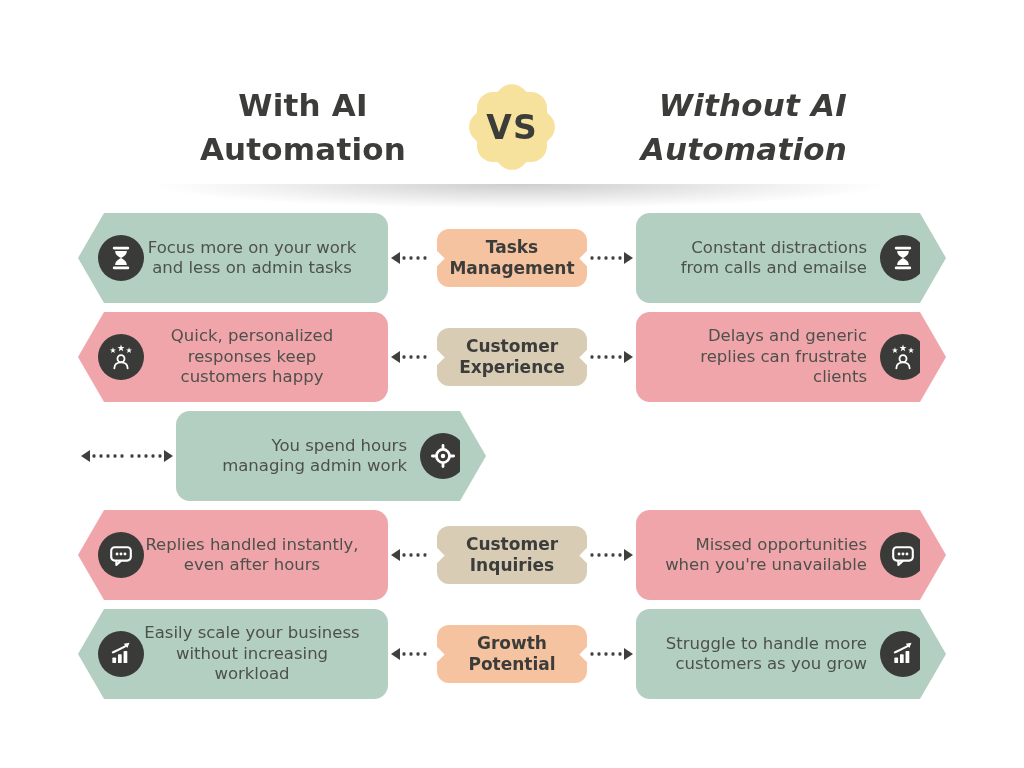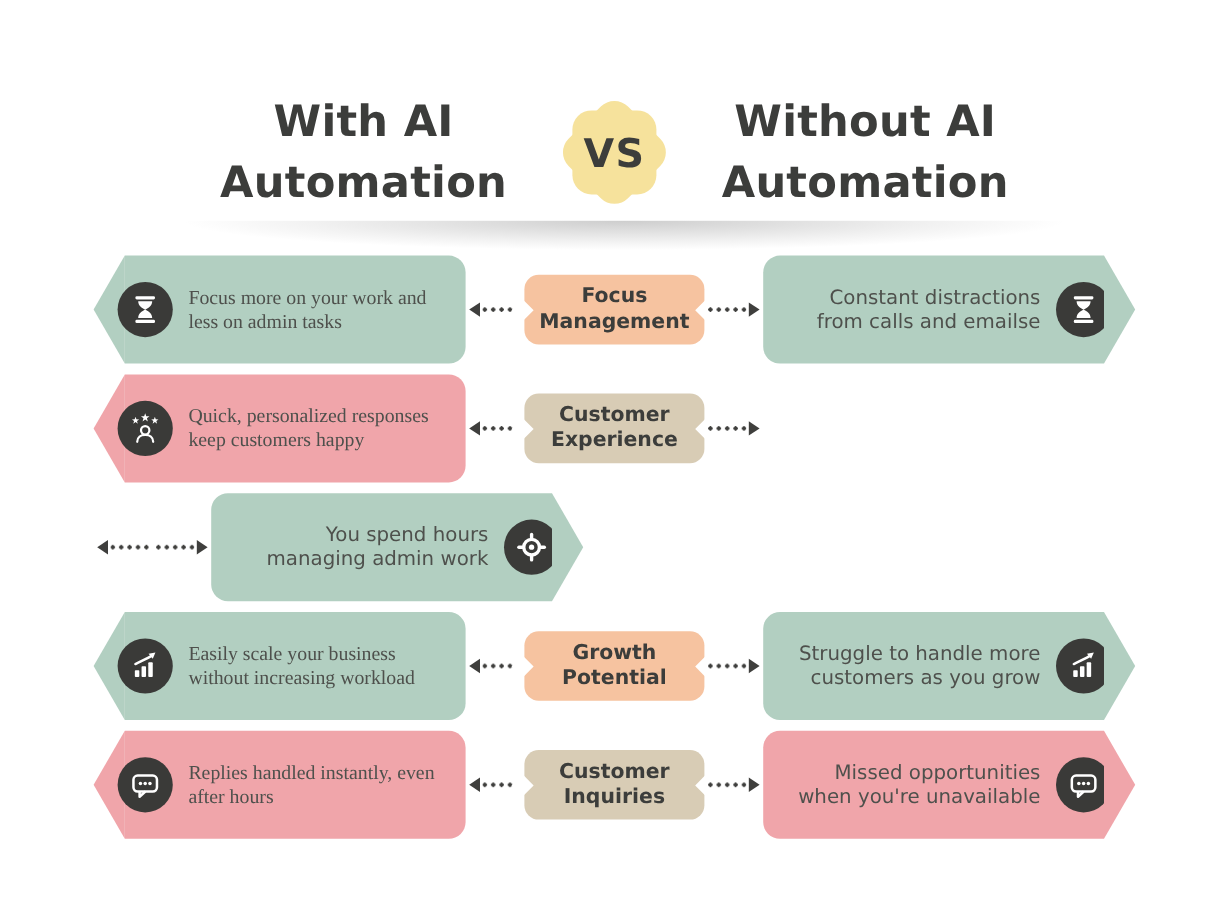--- a/index.html
+++ b/index.html
@@ -2,24 +2,24 @@
 <html style="--c-green: #b2cfc1; --c-pink: #f0a5aa; --c-peach: #f6c3a0; --c-taupe: #d8ccb5; --c-yellow: #f6e29c; --c-icon_bg: #3a3a38; --c-heading_text: #3c3d3b; --c-card_text: #4e504c; --c-arrow: #3f3f3d;"><head>
 <meta charset="utf-8">
 <style>
   html,body{margin:0;padding:0;background:#fff;}
   .stage{position:relative;width:1024px;height:768px;background:#fff;overflow:hidden;
          font-family:"DejaVu Sans",sans-serif;}
 
   
   .header{position:absolute;top:74px;left:0;width:1024px;height:106px;
           display:flex;justify-content:center;align-items:center;gap:34px;}
-  .title{margin:0;width:252px;font-size:36px;font-weight:bold;line-height:1.42;
+  .title{margin:0;width:252px;font-size:31px;font-weight:bold;line-height:1.42;
          color:var(--c-heading_text);letter-spacing:.2px;}
   .left-title{text-align:center;}
-  .right-title{text-align:center;}
+  .right-title{text-align:right;font-style:italic;}
 
   .vs-badge{position:relative;width:98px;height:98px;flex:0 0 auto;}
   .vs-badge .sq{position:absolute;left:14px;top:14px;width:70px;height:70px;
                 background:var(--c-yellow);border-radius:16px;}
   .vs-badge .sq2{transform:rotate(45deg);}
   .vs-text{position:absolute;inset:0;display:flex;align-items:center;justify-content:center;
            font-size:33px;font-weight:bold;color:var(--c-heading_text);letter-spacing:1px;}
 
   
   .header-shadow{position:absolute;top:184px;left:140px;width:760px;height:26px;
@@ -37,21 +37,21 @@
   .card.left .card-body{border-radius:0 14px 14px 0;}
   .card.right .card-body{border-radius:14px 0 0 14px;justify-content:flex-end;align-items:center;}
 
   .icon-circle{width:46px;height:46px;border-radius:50%;background:var(--c-icon_bg);
                display:flex;align-items:center;justify-content:center;flex:0 0 auto;}
   .card.left .icon-circle{margin-left:-6px;}
   .card.right .icon-circle{margin-right:-6px;}
   .glyph{width:28px;height:28px;display:block;}
 
   .card-text{margin:0;font-size:16.5px;line-height:1.24;color:var(--c-card_text);}
-  .card.left .card-text{margin-left:13px;max-width:216px;text-align:left;font-family:Liberation Serif, serif;}
+  .card.left .card-text{max-width:216px;text-align:center;}
   .card.right .card-text{margin-right:13px;max-width:214px;text-align:right;}
 
   
   .connector{flex:0 0 49px;display:flex;align-items:center;justify-content:center;position:relative;}
   .dots{width:32px;height:4px;
         background-image:radial-gradient(circle,var(--c-arrow) 1.6px,transparent 1.9px);
         background-size:7px 4px;background-repeat:repeat-x;background-position:center;}
   .ah{width:0;height:0;border-top:6px solid transparent;border-bottom:6px solid transparent;}
   .ah-left{border-right:9px solid var(--c-arrow);margin-right:2px;}
   .ah-right{border-left:9px solid var(--c-arrow);margin-left:2px;}
@@ -141,21 +141,21 @@
               </svg>
             </div>
           <p class="card-text">Focus more on your work and less on admin tasks</p>
         </div>
       </div>
       <div class="connector">
           <span class="ah ah-left"></span>
           <span class="dots"></span>
         </div>
       <div class="label">
-          <span>Focus Management</span>
+          <span>Tasks Management</span>
         </div>
       <div class="connector">
           <span class="dots"></span>
           <span class="ah ah-right"></span>
         </div>
       <div class="card right">
         <div class="card-body">
           <p class="card-text">Constant distractions from calls and emailse</p>
           <div class="icon-circle">
               <svg class="glyph">
@@ -183,37 +183,84 @@
           <span class="ah ah-left"></span>
           <span class="dots"></span>
         </div>
       <div class="label">
           <span>Customer Experience</span>
         </div>
       <div class="connector">
           <span class="dots"></span>
           <span class="ah ah-right"></span>
         </div>
+      <div class="card right">
+        <div class="card-body">
+          <p class="card-text">Delays and generic replies can frustrate clients</p>
+          <div class="icon-circle">
+              <svg class="glyph">
+                <use href="#i-customer"></use>
+              </svg>
+            </div>
+        </div>
+        <span class="pt pt-right"></span>
+      </div>
     </div>
 
     <div class="row" style="--card: #b2cfc1; --label: #f6c3a0;">
       <div class="connector">
           <span class="ah ah-left"></span>
           <span class="dots"></span>
         </div>
       <div class="connector">
           <span class="dots"></span>
           <span class="ah ah-right"></span>
         </div>
       <div class="card right">
         <div class="card-body">
           <p class="card-text">You spend hours managing admin work</p>
           <div class="icon-circle">
               <svg class="glyph">
                 <use href="#i-target"></use>
+              </svg>
+            </div>
+        </div>
+        <span class="pt pt-right"></span>
+      </div>
+    </div>
+
+    <div class="row" style="--card: #f0a5aa; --label: #d8ccb5;">
+      <div class="card left">
+        <span class="pt pt-left"></span>
+        <div class="card-body">
+          <div class="icon-circle">
+              <svg class="glyph">
+                <use href="#i-chat"></use>
+              </svg>
+            </div>
+          <p class="card-text">Replies handled instantly, even after hours</p>
+        </div>
+      </div>
+      <div class="connector">
+          <span class="ah ah-left"></span>
+          <span class="dots"></span>
+        </div>
+      <div class="label">
+          <span>Customer Inquiries</span>
+        </div>
+      <div class="connector">
+          <span class="dots"></span>
+          <span class="ah ah-right"></span>
+        </div>
+      <div class="card right">
+        <div class="card-body">
+          <p class="card-text">Missed opportunities when you're unavailable</p>
+          <div class="icon-circle">
+              <svg class="glyph">
+                <use href="#i-chat"></use>
               </svg>
             </div>
         </div>
         <span class="pt pt-right"></span>
       </div>
     </div>
 
     <div class="row" style="--card: #b2cfc1; --label: #f6c3a0;">
       <div class="card left">
         <span class="pt pt-left"></span>
@@ -243,50 +290,14 @@
           <div class="icon-circle">
               <svg class="glyph">
                 <use href="#i-growth"></use>
               </svg>
             </div>
         </div>
         <span class="pt pt-right"></span>
       </div>
     </div>
 
-    <div class="row" style="--card: #f0a5aa; --label: #d8ccb5;">
-      <div class="card left">
-        <span class="pt pt-left"></span>
-        <div class="card-body">
-          <div class="icon-circle">
-              <svg class="glyph">
-                <use href="#i-chat"></use>
-              </svg>
-            </div>
-          <p class="card-text">Replies handled instantly, even after hours</p>
-        </div>
-      </div>
-      <div class="connector">
-          <span class="ah ah-left"></span>
-          <span class="dots"></span>
-        </div>
-      <div class="label">
-          <span>Customer Inquiries</span>
-        </div>
-      <div class="connector">
-          <span class="dots"></span>
-          <span class="ah ah-right"></span>
-        </div>
-      <div class="card right">
-        <div class="card-body">
-          <p class="card-text">Missed opportunities when you're unavailable</p>
-          <div class="icon-circle">
-              <svg class="glyph">
-                <use href="#i-chat"></use>
-              </svg>
-            </div>
-        </div>
-        <span class="pt pt-right"></span>
-      </div>
-    </div>
-
   </div>
 </div>
 
 </body></html>

